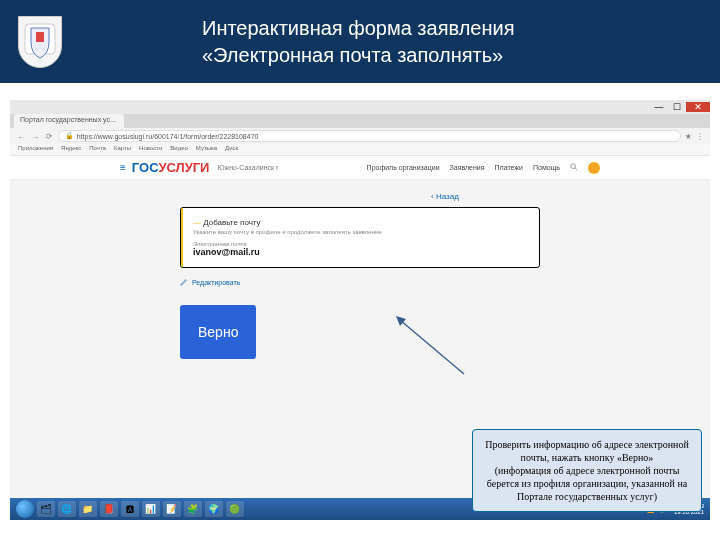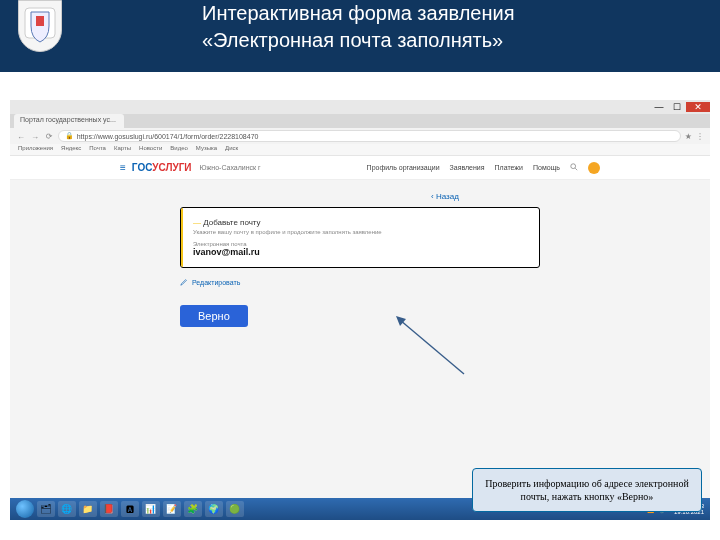--- a/index.html
+++ b/index.html
@@ -1,20 +1,20 @@
 <!DOCTYPE html>
 <html><head>
 <meta charset="utf-8">
 <style>
   * { box-sizing: border-box; }
   html, body { margin:0; padding:0; }
   body { width:720px; height:540px; font-family: Arial, sans-serif; overflow:hidden; position:relative; background:#fff; }
 
   
-  .slide-header { background:#10365f; height:72px; display:flex; padding-left:18px; }
+  .slide-header { background:#10365f; height:83px; display:flex; align-items:center; padding-left:18px; }
   .crest { width:44px; height:52px; background:#f5f5f5; border:1px solid #ccc; border-radius:0 0 22px 22px; margin-right:140px; display:flex; align-items:center; justify-content:center; font-size:10px; color:#555; }
   .crest svg { width:34px; height:40px; }
   .slide-title { color:#fff; font-size:20px; line-height:1.35; }
 
   
   .screenshot { position:absolute; left:10px; right:10px; top:100px; bottom:20px; background:#fff; border-radius:2px; }
 
   
   .win-bar { position:absolute; top:0; left:0; right:0; height:14px; background:#e8e8e8; display:flex; justify-content:flex-end; align-items:center; font-size:9px; }
   .win-ctrl { width:18px; text-align:center; }
@@ -28,41 +28,41 @@
   .addr-box { flex:1; background:#fff; border:1px solid #ddd; border-radius:8px; height:12px; font-size:7px; color:#555; padding:0 6px; display:flex; align-items:center; }
   .lock { color:#1a8f1a; font-size:7px; margin-right:3px; }
   .chrome-right { display:flex; gap:4px; font-size:8px; color:#888; }
   .chrome-bookmarks { position:absolute; top:44px; left:0; right:0; height:12px; background:#f7f7f7; border-bottom:1px solid #e5e5e5; font-size:6px; color:#666; padding:1px 8px; display:flex; gap:8px; }
 
   
   .page { position:absolute; top:56px; left:0; right:0; bottom:22px; background:#f4f4f4; }
 
   .gos-header { height:24px; background:#fff; border-bottom:1px solid #eee; display:flex; align-items:center; padding:0 110px; font-size:7px; color:#444; }
   .hambg { font-size:10px; color:#0b63b4; margin-right:6px; }
-  .gos-logo { font-weight:bold; font-size:10px; }
+  .gos-logo { font-weight:bold; font-size:13px; }
   .gos-logo .g1 { color:#0b63b4; }
   .gos-logo .g2 { color:#d33; }
   .gos-city { margin-left:8px; color:#777; }
   .gos-nav { margin-left:auto; display:flex; gap:10px; align-items:center; }
   .gos-ava { width:12px; height:12px; border-radius:50%; background:#f5a623; }
 
   .back-link { color:#0b63b4; font-size:8px; padding:12px 0 6px 170px;text-align:center; }
 
   .form-title { font-size:11px; font-weight:bold; color:#222; padding:0 0 10px 170px; }
 
   .card { background:#fff; margin:0 170px 10px 170px; border:1px solid #000000; border-radius:3px; padding:10px 12px; position:relative; }
   .card-stripe { position:absolute; left:0; top:0; bottom:0; width:2px; background:#f5c518; border-radius:3px 0 0 3px; }
   .card-head { font-size:8px; color:#333; margin-bottom:2px; }
   .card-head::before { content:"— "; color:#f5c518; }
   .card-hint { font-size:6px; color:#888; margin-bottom:6px; }
   .field-label { font-size:6px; color:#888; }
   .field-value { font-size:9px; font-weight:bold; color:#111; }
   .edit-row { font-size:7px; color:#0b63b4; margin:4px 170px 0 170px; display:flex; align-items:center; gap:4px; }
 
-  .btn-correct { display:inline-block; background:#2a63d8; color:#fff; font-size:11px; padding:5px 18px; border-radius:3px; margin:18px 0 0 170px; cursor:pointer; }
+  .btn-correct { display:inline-block; background:#2a63d8; color:#fff; font-size:14px; padding:19px 18px; border-radius:3px; margin:18px 0 0 170px; cursor:pointer; }
 
   
   .callout { position:absolute; right:18px; bottom:28px; width:230px; background:#dbe5f1; border:1px solid #0369a1; border-radius:4px; font-size:10px; color:#000; text-align:center; padding:8px 10px; line-height:1.3; font-family: "Times New Roman", serif; }
   .callout-arrow { position:absolute; right:244px; bottom:140px; }
   .callout-arrow svg line { stroke:#385d8a; stroke-width:1.4; }
   .callout-arrow svg polygon { fill:#385d8a; }
 
   
   .taskbar { position:absolute; left:0; right:0; bottom:0; height:22px; background:linear-gradient(#2f6bb1,#1e4d85); display:flex; align-items:center; padding:0 6px; gap:3px; }
   .start-orb { width:18px; height:18px; border-radius:50%; background:radial-gradient(circle at 35% 35%, #6fc2ff, #1462a5); }
@@ -191,13 +191,14 @@
       <div class="clock">
         <div>12:53</div>
         <div>19.10.2021</div>
       </div>
     </div>
   </div>
 </div>
 
 <div class="callout">
   <div>Проверить информацию об адресе электронной почты, нажать кнопку «Верно»</div>
+  <div>(информация об адресе электронной почты берется из профиля организации, указанной на Портале государственных услуг)</div>
 </div>
 
 </body></html>

